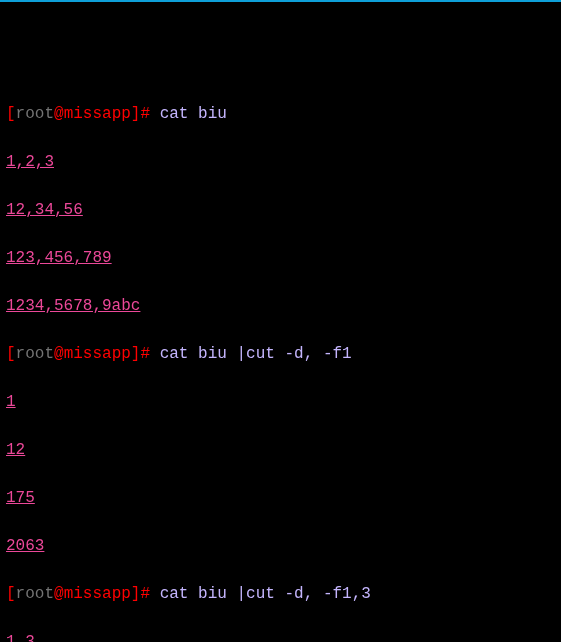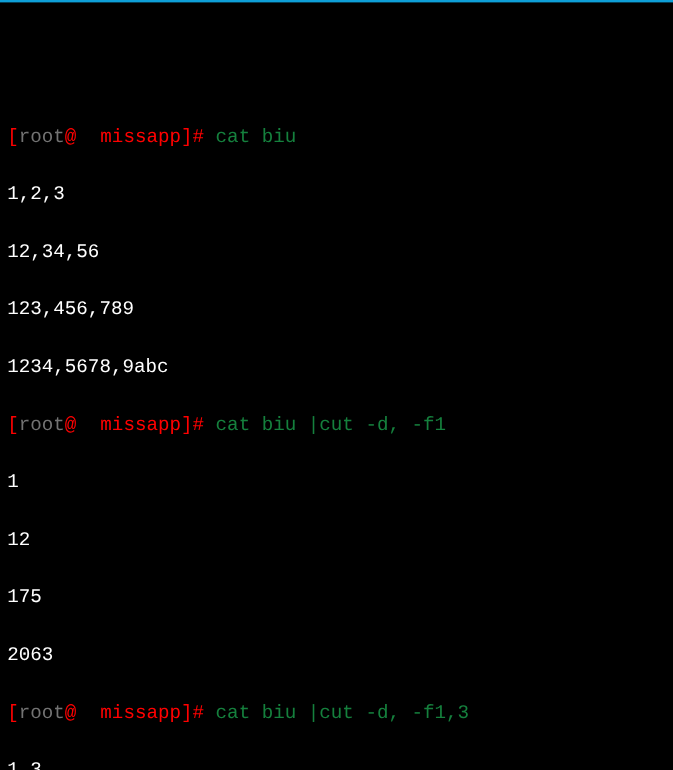--- a/index.html
+++ b/index.html
@@ -26,33 +26,33 @@
       color: #ff0000;
     }
     .prompt-user {
       color: #737373;
     }
     .prompt-at {
       color: #ff0000;
     }
     .prompt-host {
       color: #ff0000;
-      padding-left: 20px;
     }
     .prompt-close {
       color: #ff0000;
     }
     .prompt-hash {
       color: #ff0000;
     }
     .cmd {
-      color: #15803d;
+      color: #c4b5fd;
     }
     .output {
-      color: #ffffff;
+      color: #ec4899;
+      text-decoration: underline;
     }
   </style>
 </head>
 <body>
 
 
 
 <div class="line"><span class="prompt-open">[</span><span class="prompt-user">root</span><span class="prompt-at">@</span><span class="prompt-host">missapp</span><span class="prompt-close">]</span><span class="prompt-hash">#</span><span class="cmd"> cat biu</span></div>
 <div class="line output">1,2,3</div>
 <div class="line output">12,34,56</div>

